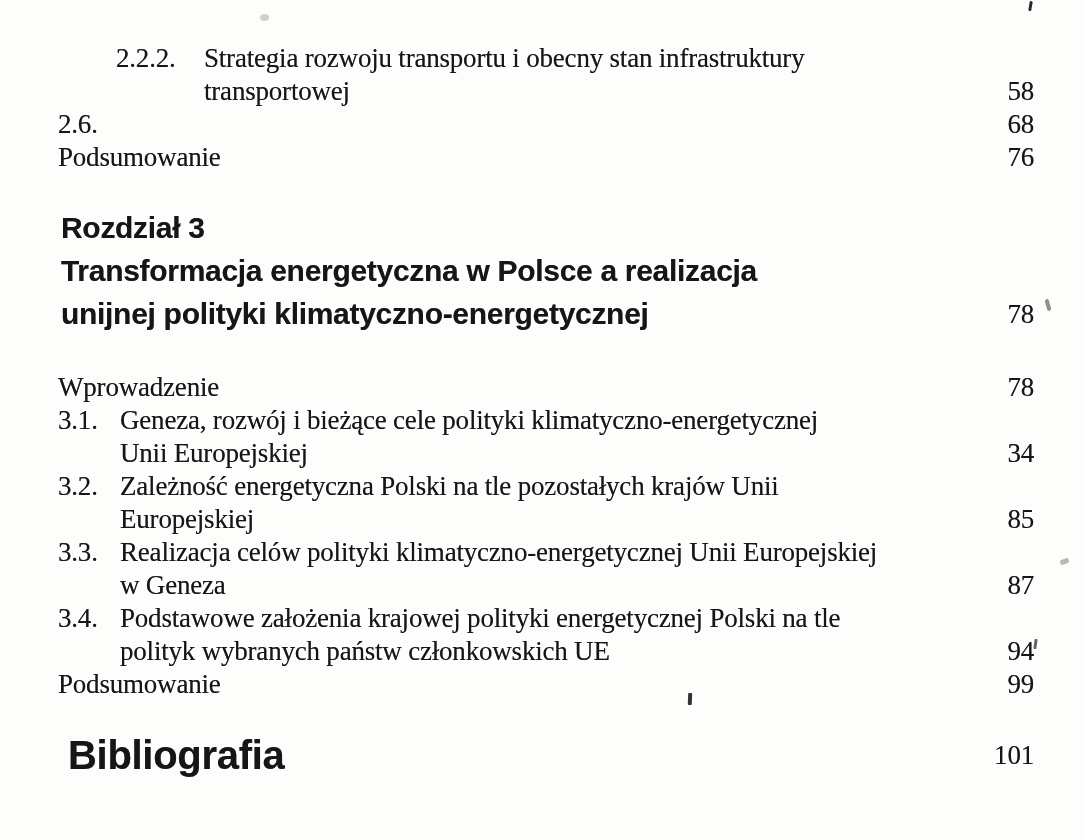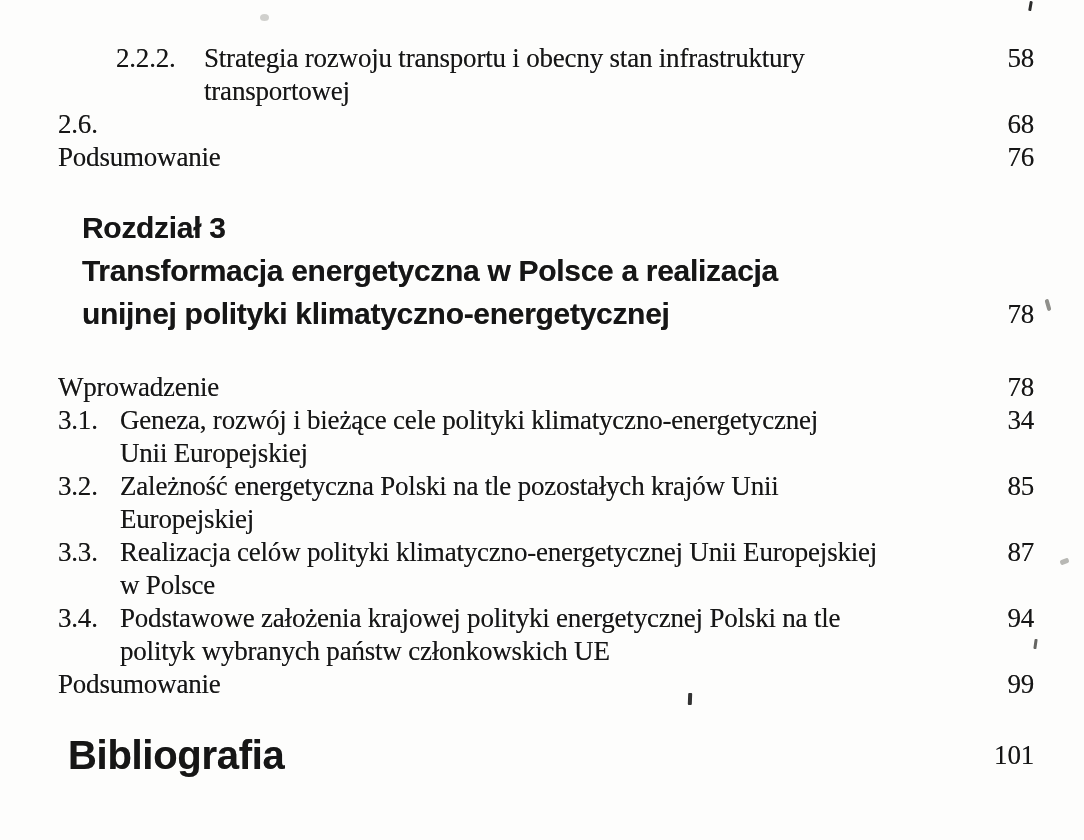--- a/index.html
+++ b/index.html
@@ -13,31 +13,31 @@
   }
   .content{
     position:absolute;
     left:58px;top:42px;
     width:976px; 
     font-family:"Liberation Serif","DejaVu Serif",serif;
     font-size:27px;
     line-height:33px;
     letter-spacing:-0.2px;
   }
-  .row{display:flex;}
+  .row{display:flex;align-items:flex-end;}
   .row .main{flex:1;display:flex;align-items:flex-start;min-width:0;}
   .num{width:62px;flex:0 0 62px;white-space:pre;}
   .txt{display:flex;flex-direction:column;min-width:0;}
   .line{white-space:pre;}
   .sub3 .main{padding-left:58px;}
   .sub3 .num{width:88px;flex:0 0 88px;}
   .pg{width:74px;flex:0 0 74px;text-align:right;white-space:pre;}
 
   .chapter{
-    margin:32px 0 36px 24px;
+    margin:32px 0 36px 3px;
     font-family:"Liberation Sans","DejaVu Sans",sans-serif;
     font-weight:700;
     font-size:30px;
     line-height:43px;
     letter-spacing:-0.3px;
   }
   .chapter .title-row{display:flex;align-items:center;}
   .chapter .title-l2{flex:1;min-width:0;white-space:pre;}
   .chapter .pg{
     font-family:"Liberation Serif","DejaVu Serif",serif;
@@ -132,21 +132,21 @@
         </span>
       </div>
       <span class="pg">85</span>
     </div>
 
     <div class="row">
       <div class="main">
         <span class="num">3.3.</span>
         <span class="txt">
           <span class="line">Realizacja celów polityki klimatyczno-energetycznej Unii Europejskiej</span>
-          <span class="line">w Polsce</span>
+          <span class="line">w Geneza</span>
         </span>
       </div>
       <span class="pg">87</span>
     </div>
 
     <div class="row">
       <div class="main">
         <span class="num">3.4.</span>
         <span class="txt">
           <span class="line">Podstawowe założenia krajowej polityki energetycznej Polski na tle</span>

